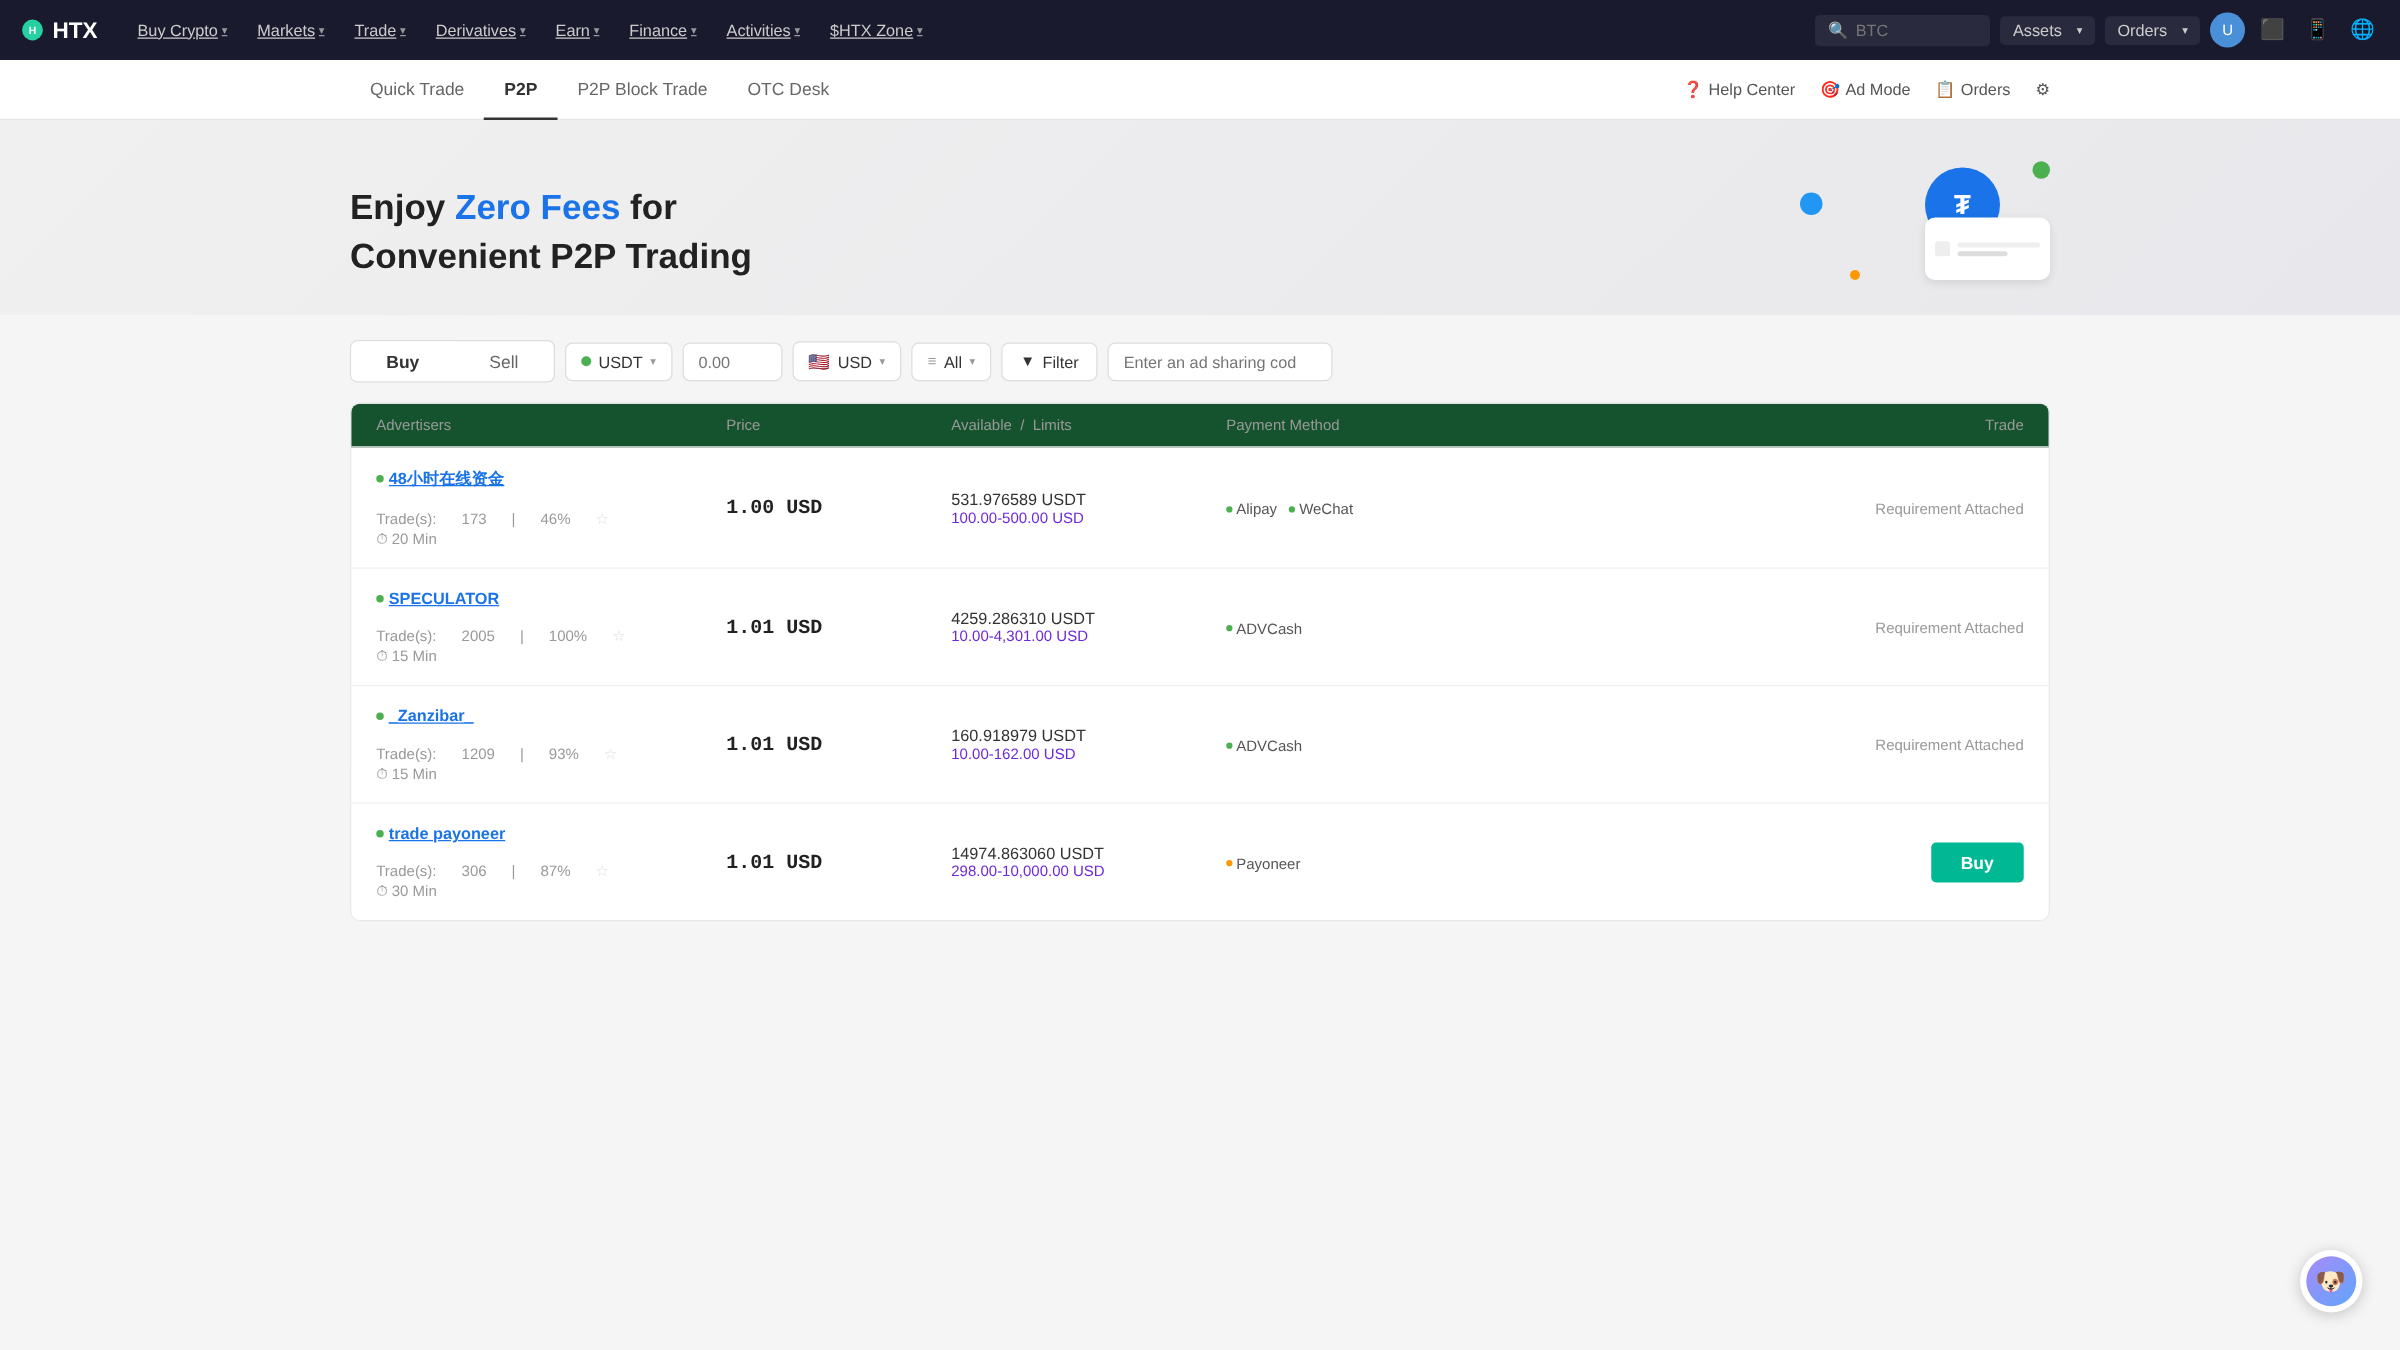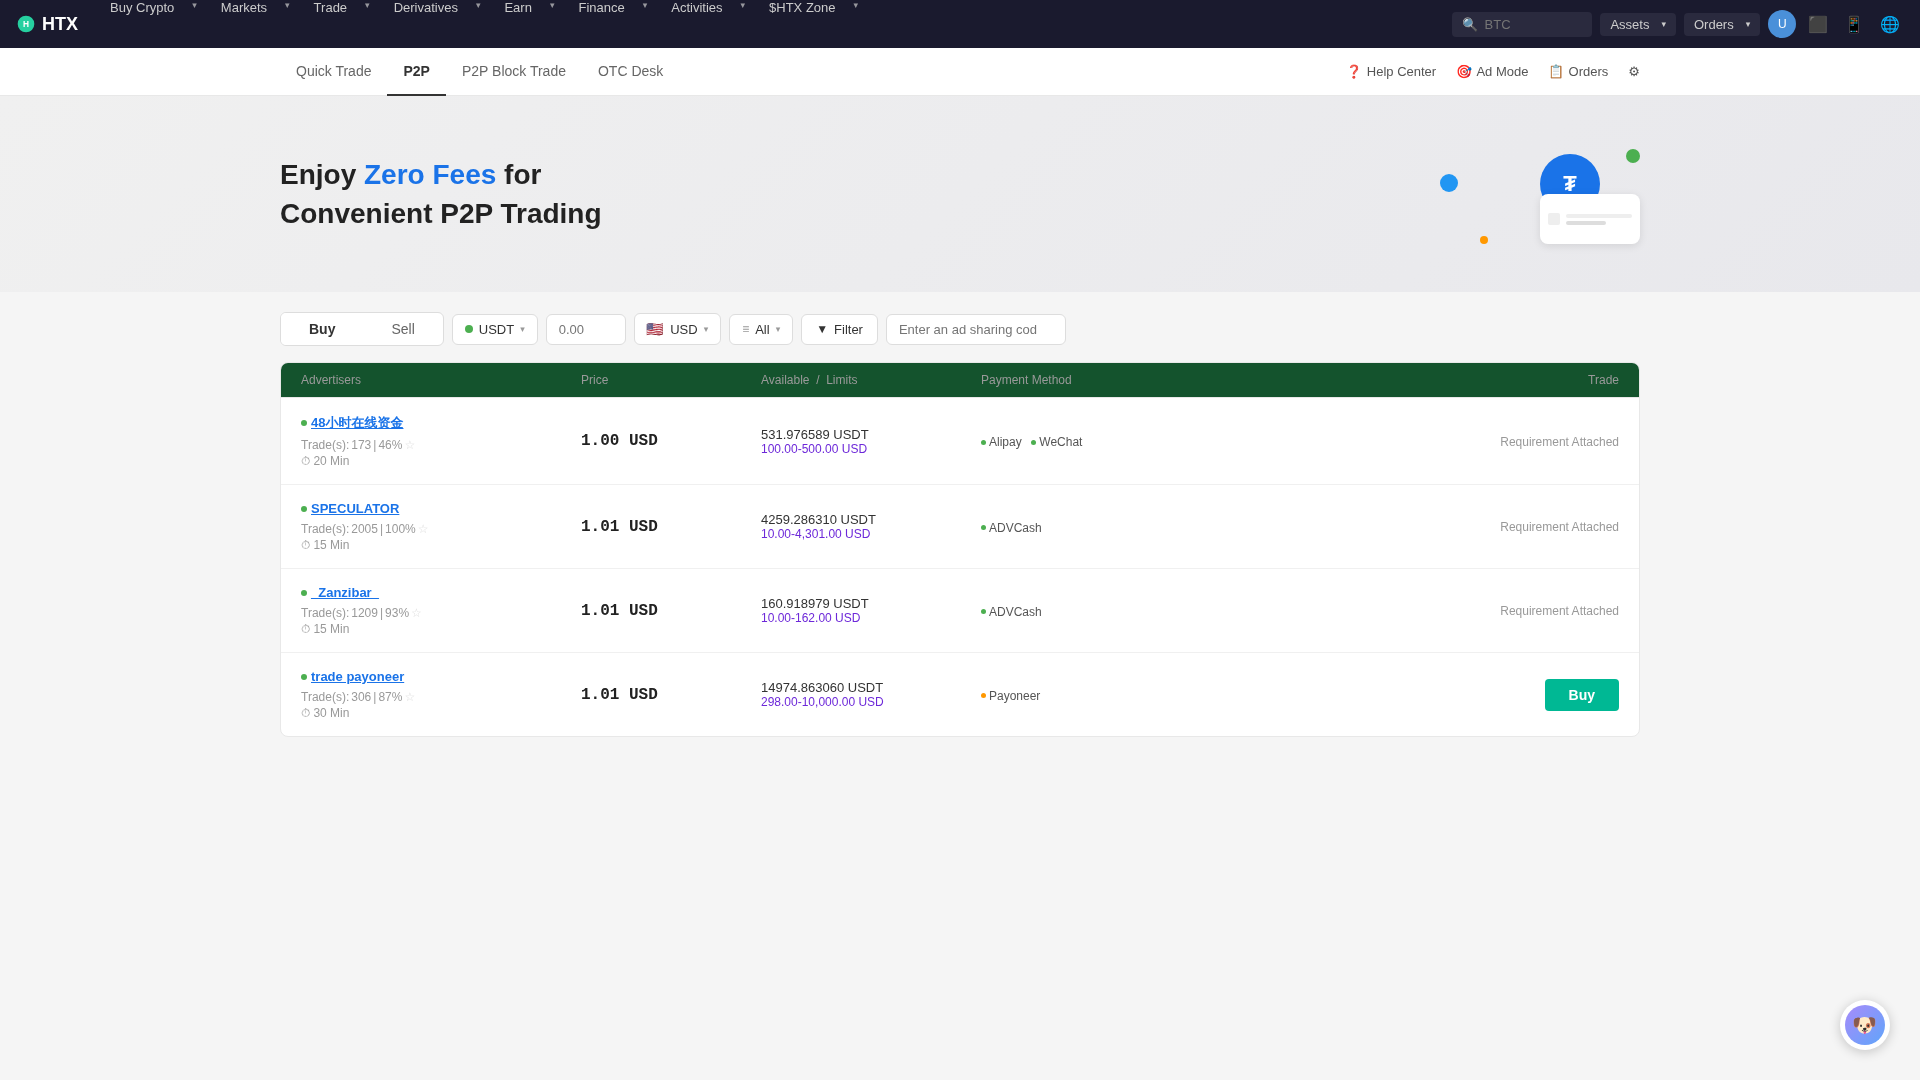--- a/index.html
+++ b/index.html
@@ -14,24 +14,25 @@
       padding: 0 16px;
       color: #ccc;
       gap: 0;
     }
     .top-nav .logo {
       display: flex; align-items: center; gap: 6px;
       color: #fff; font-weight: 700; font-size: 18px;
       margin-right: 20px; cursor: pointer;
     }
     .nav-item {
-      display: flex; align-items: flex-start; gap: 18px;
+      display: flex; align-items: center; gap: 3px;
       padding: 0 12px; height: 48px;
       color: #ccc; font-size: 13px; cursor: pointer;
       white-space: nowrap;
+      text-decoration: underline;
     }
     .nav-item .chevron { font-size: 9px; opacity: 0.7; }
     .nav-right {
       margin-left: auto;
       display: flex; align-items: center; gap: 8px;
     }
     .search-box {
       background: #2a2a3e; border: none; border-radius: 4px;
       padding: 5px 10px; color: #ccc; font-size: 13px; width: 140px;
       display: flex; align-items: center; gap: 6px;
@@ -78,22 +79,22 @@
     .sub-nav-right {
       margin-left: auto;
       display: flex; align-items: center; gap: 20px;
       font-size: 13px; color: #555;
     }
     .sub-nav-right span { display: flex; align-items: center; gap: 4px; cursor: pointer; }
 
     
     .hero {
       background: linear-gradient(135deg, #f0f0f0 0%, #e8e8ec 100%);
-      padding: 48px 280px;
-      display: flex; align-items: center; justify-content: space-between;
+      padding: 28px 280px;
+      display: flex; align-items: flex-end; justify-content: space-between;
       min-height: 130px; position: relative; overflow: hidden;
     }
     .hero-text h1 {
       font-size: 28px; font-weight: 700; color: #222; line-height: 1.4;
     }
     .hero-text h1 .highlight { color: #1a73e8; }
     .hero-illustration {
       position: relative; width: 200px; height: 100px;
     }
     .hero-coin {
@@ -191,22 +192,22 @@
     .table-row:last-child { border-bottom: none; }
 
     .advertiser-name {
       font-size: 13px; font-weight: 600; color: #1a73e8;
       display: flex; align-items: center; gap: 4px; text-decoration: underline;
     }
     .advertiser-name .status-dot {
       width: 6px; height: 6px; border-radius: 50%; background: #4caf50;
     }
     .advertiser-meta {
-      font-size: 12px; color: #999; margin-top: 6px;
-      display: flex; align-items: center; gap: 2px;
+      font-size: 12px; color: #999; margin-top: 16px;
+      display: flex; align-items: center; gap: 20px;
     }
     .advertiser-time {
       font-size: 12px; color: #999; margin-top: 2px;
       display: flex; align-items: center; gap: 3px;
     }
     .star-icon { color: #ddd; font-size: 12px; cursor: pointer; }
 
     .price-val {
       font-size: 16px; font-weight: 600; color: #222; font-family: Liberation Mono, monospace;
     }

